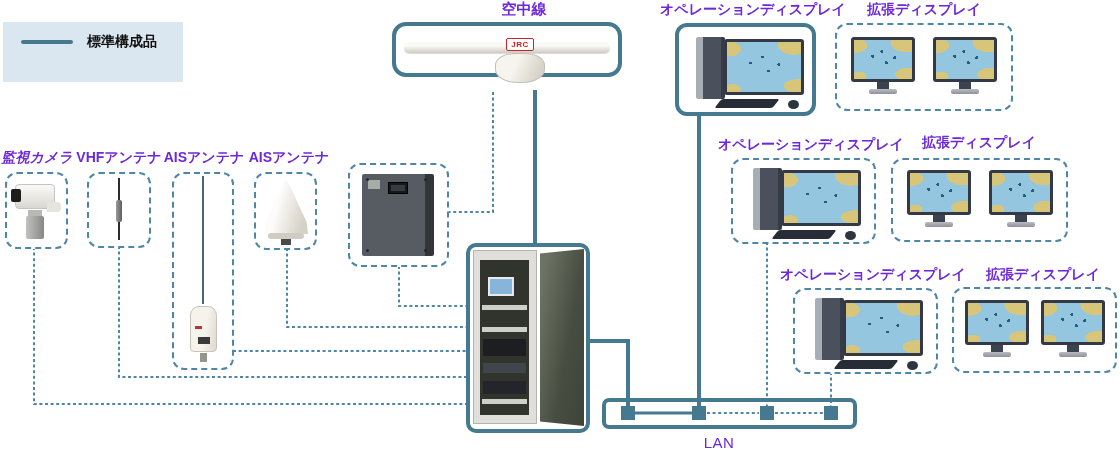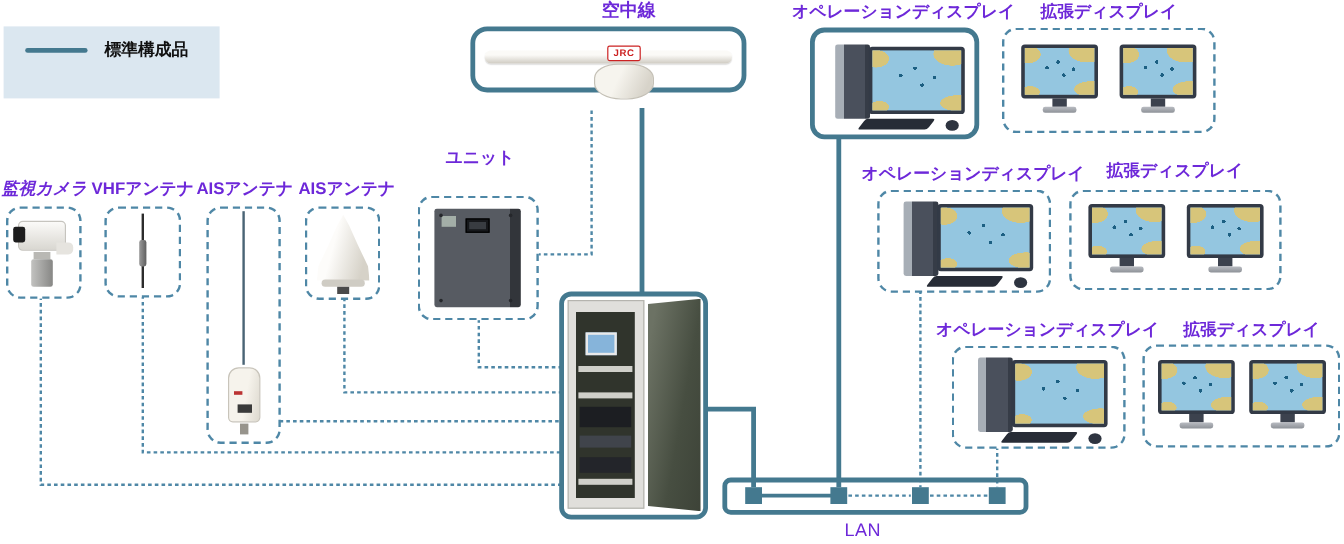--- a/index.html
+++ b/index.html
@@ -196,21 +196,20 @@
   <div class="lbl" style="left:246px; top:149px; width:86px;">AISアンテナ</div>
   <div class="dbox gps" style="left:254px; top:172px; width:63px; height:78px;">
     <div>
       <div class="cone"></div>
       <div class="plate"></div>
       <div class="nut"></div>
     </div>
   </div>
 
   <div class="lbl" style="left:330px; top:123px; width:140px; line-height:17px;">
-    <div>ユニット</div>
   </div>
   <div class="dbox pcu" style="left:348px; top:163px; width:101px; height:104px;">
     <div>
       <div class="unit"></div>
       <div class="tag"></div>
       <div class="slot">
           <i></i>
         </div>
       <div class="scr1"></div>
         <div class="scr2"></div>

